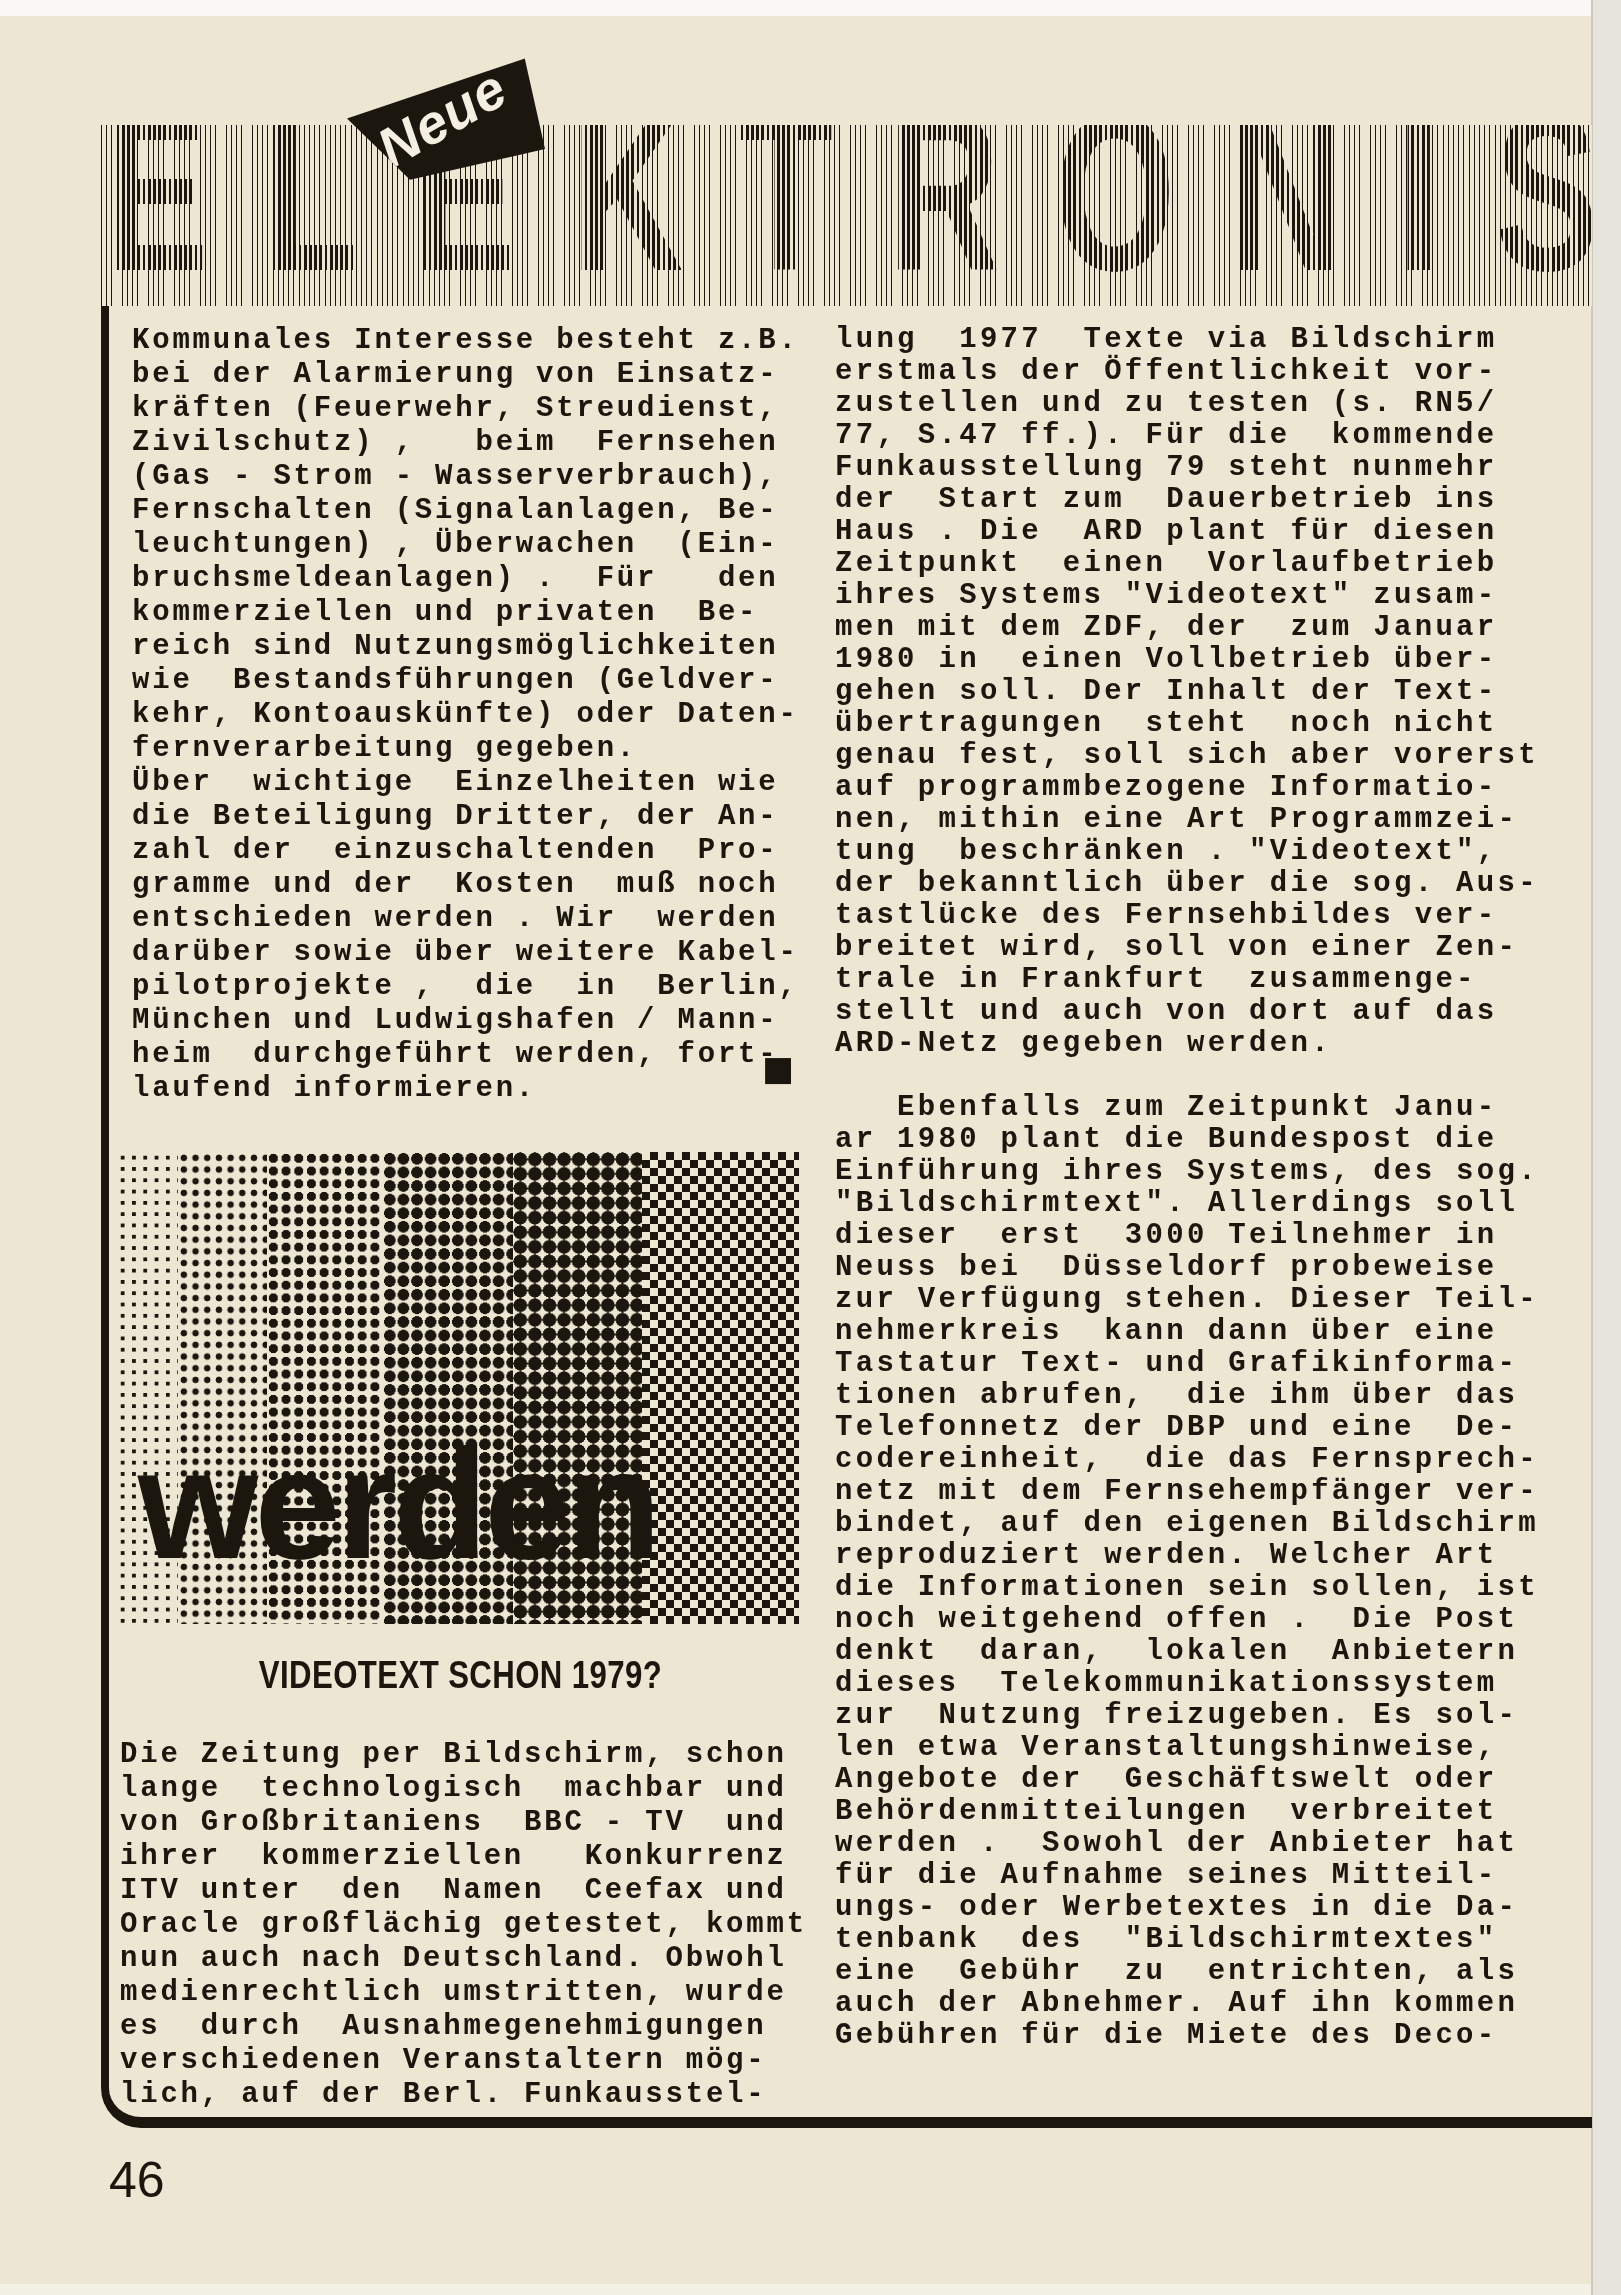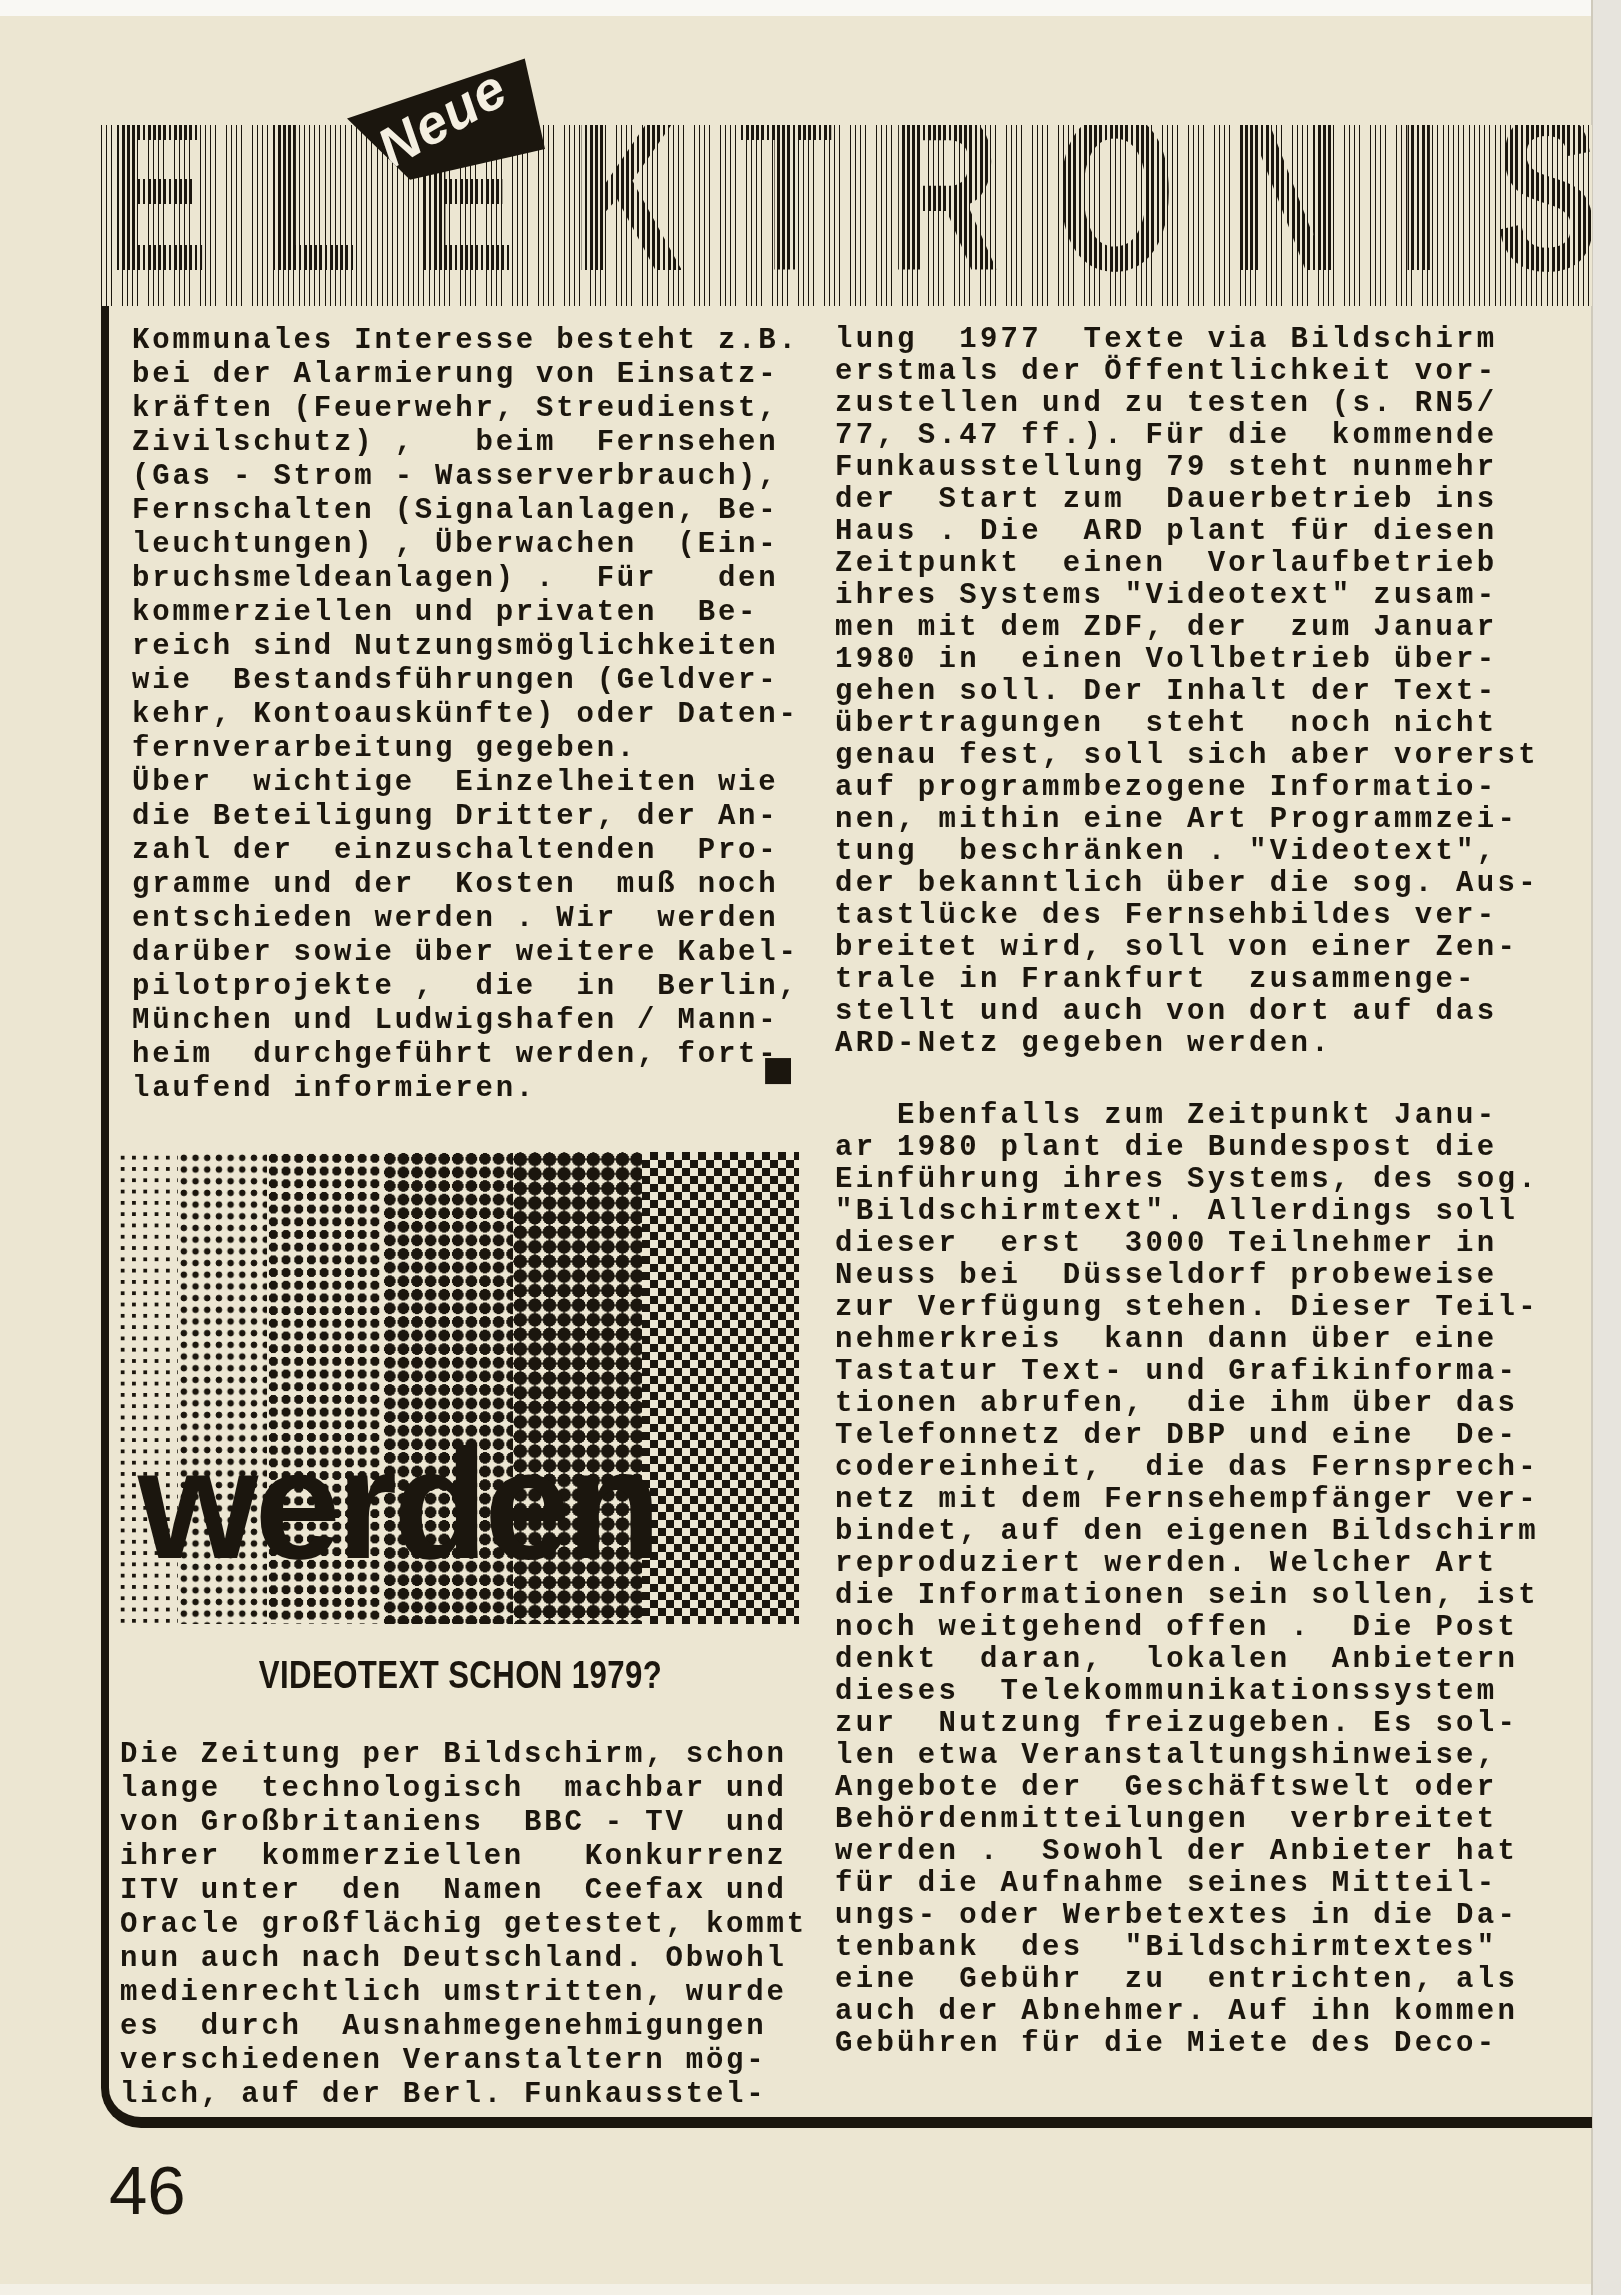--- a/index.html
+++ b/index.html
@@ -61,21 +61,21 @@
   .mono{
     font-family:"Liberation Mono", monospace;
     font-weight:bold;
     white-space:pre;
     color:var(--ink);
   }
   .col-left{position:absolute;left:132px;top:324px;width:686px;}
   .col-left .mono{font-size:29px;line-height:34px;letter-spacing:2.8px;}
   .col-right{position:absolute;left:835px;top:324px;width:723px;}
   .col-right .mono{font-size:29px;line-height:32px;letter-spacing:3.3px;}
-  .col-right .para-gap{margin-top:40px;}
+  .col-right .para-gap{margin-top:32px;}
 
   .end-mark{
     position:absolute;left:762px;top:1051px;
     font-size:34px;line-height:34px;color:var(--ink);
     font-family:"DejaVu Sans", sans-serif;
   }
 
   
   .kabel-box{position:absolute;left:117px;top:1152px;width:682px;height:472px;}
   .halftone{position:absolute;inset:0;display:flex;}
@@ -100,21 +100,21 @@
     position:absolute;left:120px;top:1654px;width:681px;
     text-align:center;font-size:38px;font-weight:bold;letter-spacing:0.5px;
     transform:scaleX(.82);transform-origin:center;
     white-space:nowrap;color:var(--ink);
   }
   .col-left-bottom{position:absolute;left:120px;top:1715px;width:686px;margin-top:23px;}
   .col-left-bottom .mono{font-size:29px;line-height:34px;letter-spacing:2.8px;}
 
   .page-number{
     position:absolute;left:109px;top:2151px;
-    font-size:69px;font-weight:400;color:var(--ink);
+    font-size:50px;font-weight:400;color:var(--ink);
     font-family:"Liberation Sans", sans-serif;
   }
 </style>
 </head>
 <body>
 
 <div class="scan-top"></div>
 <div class="scan-bottom"></div>
 <div class="scan-right"></div>
 

